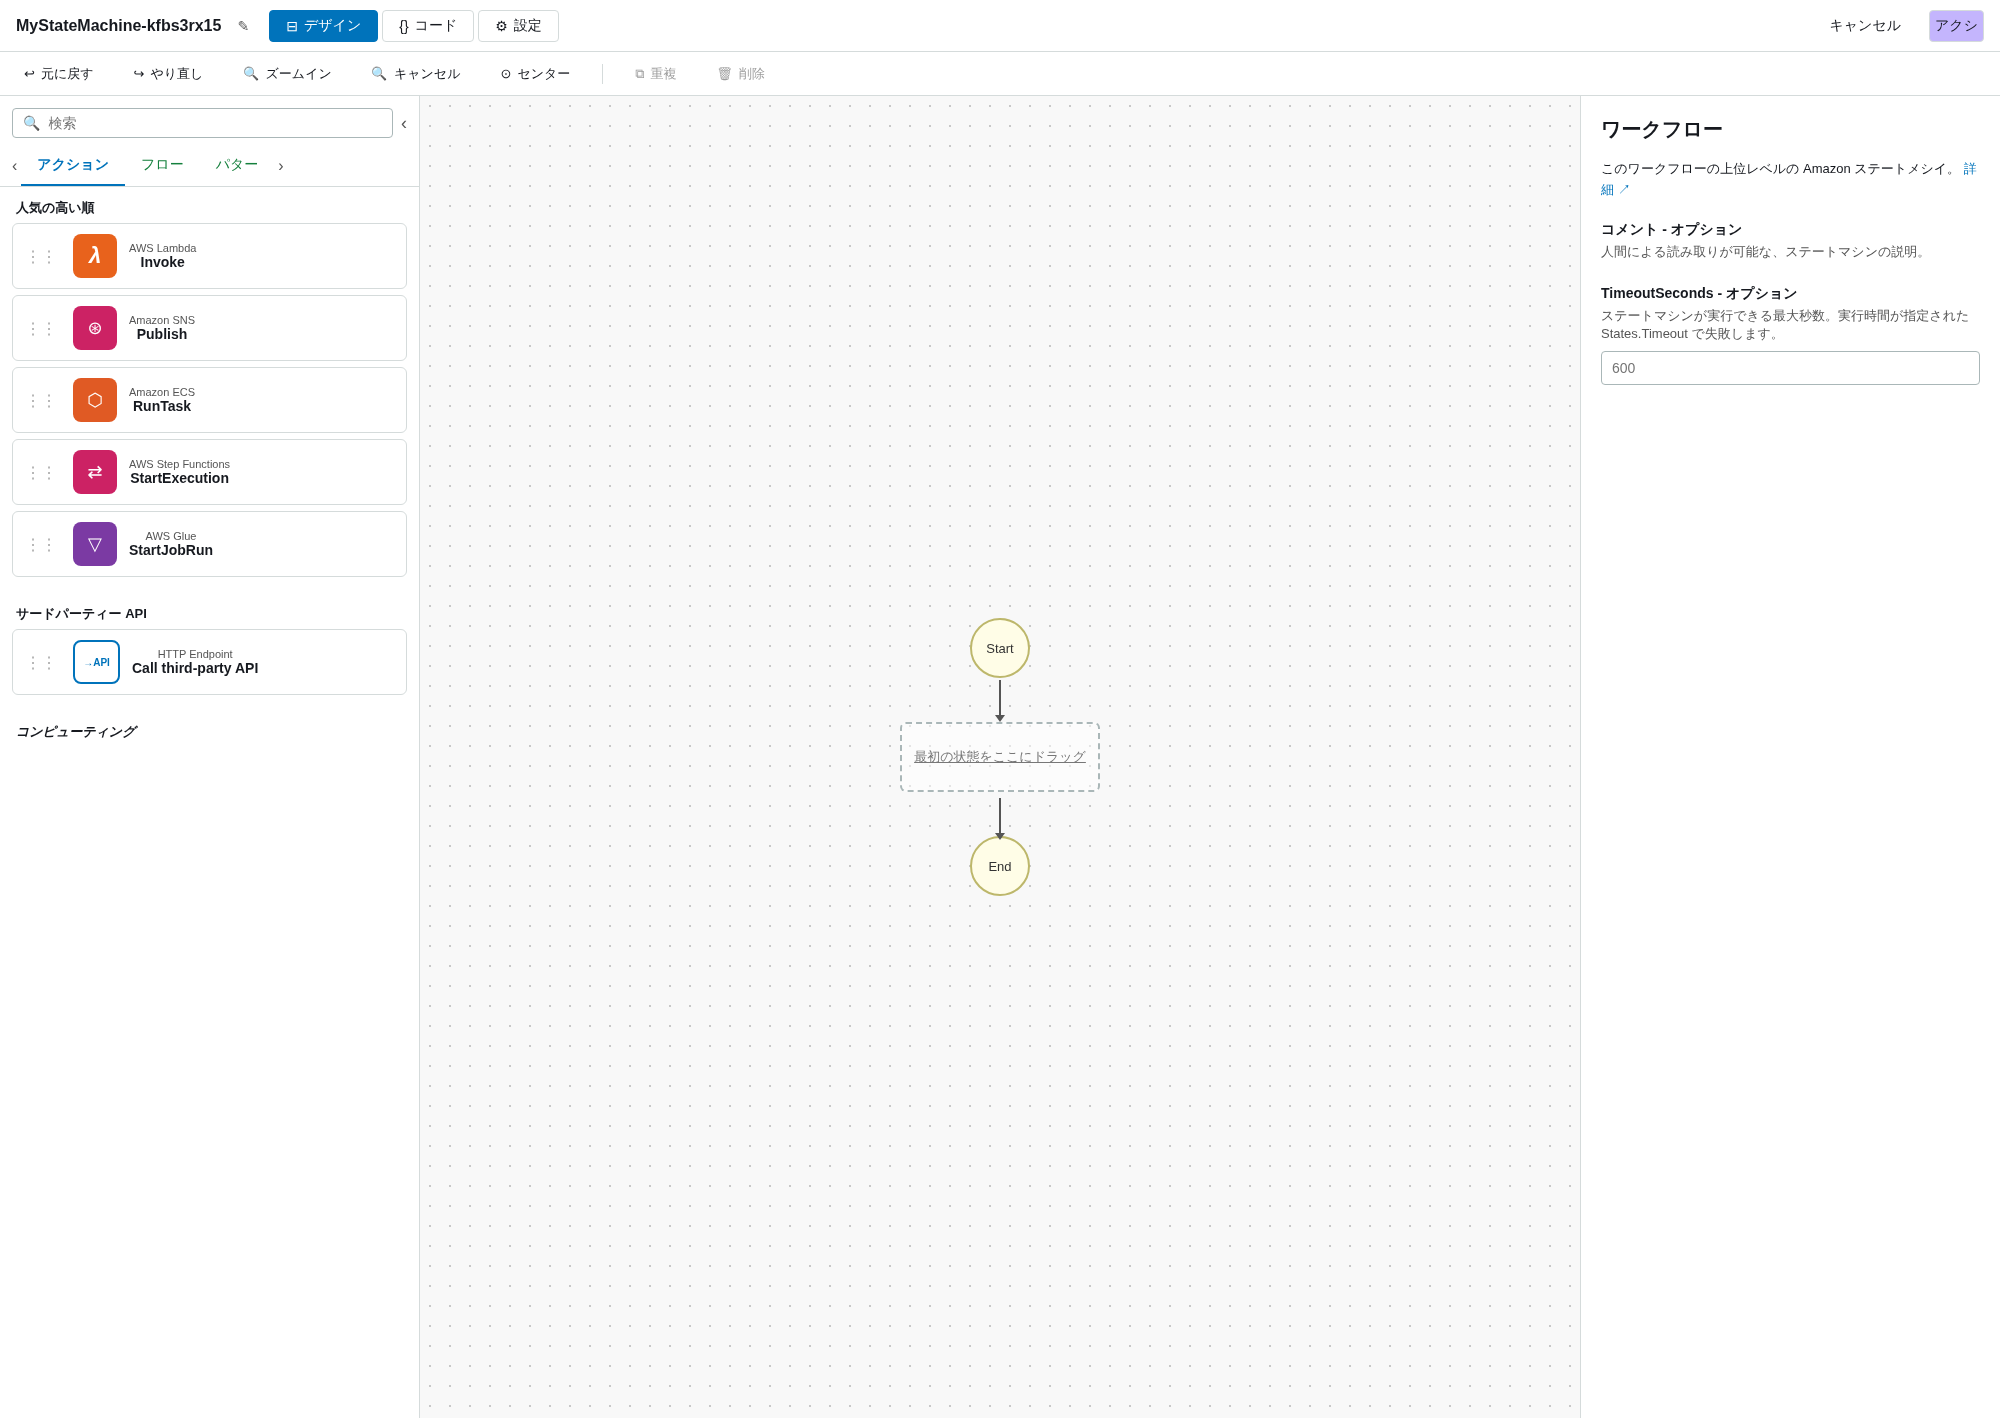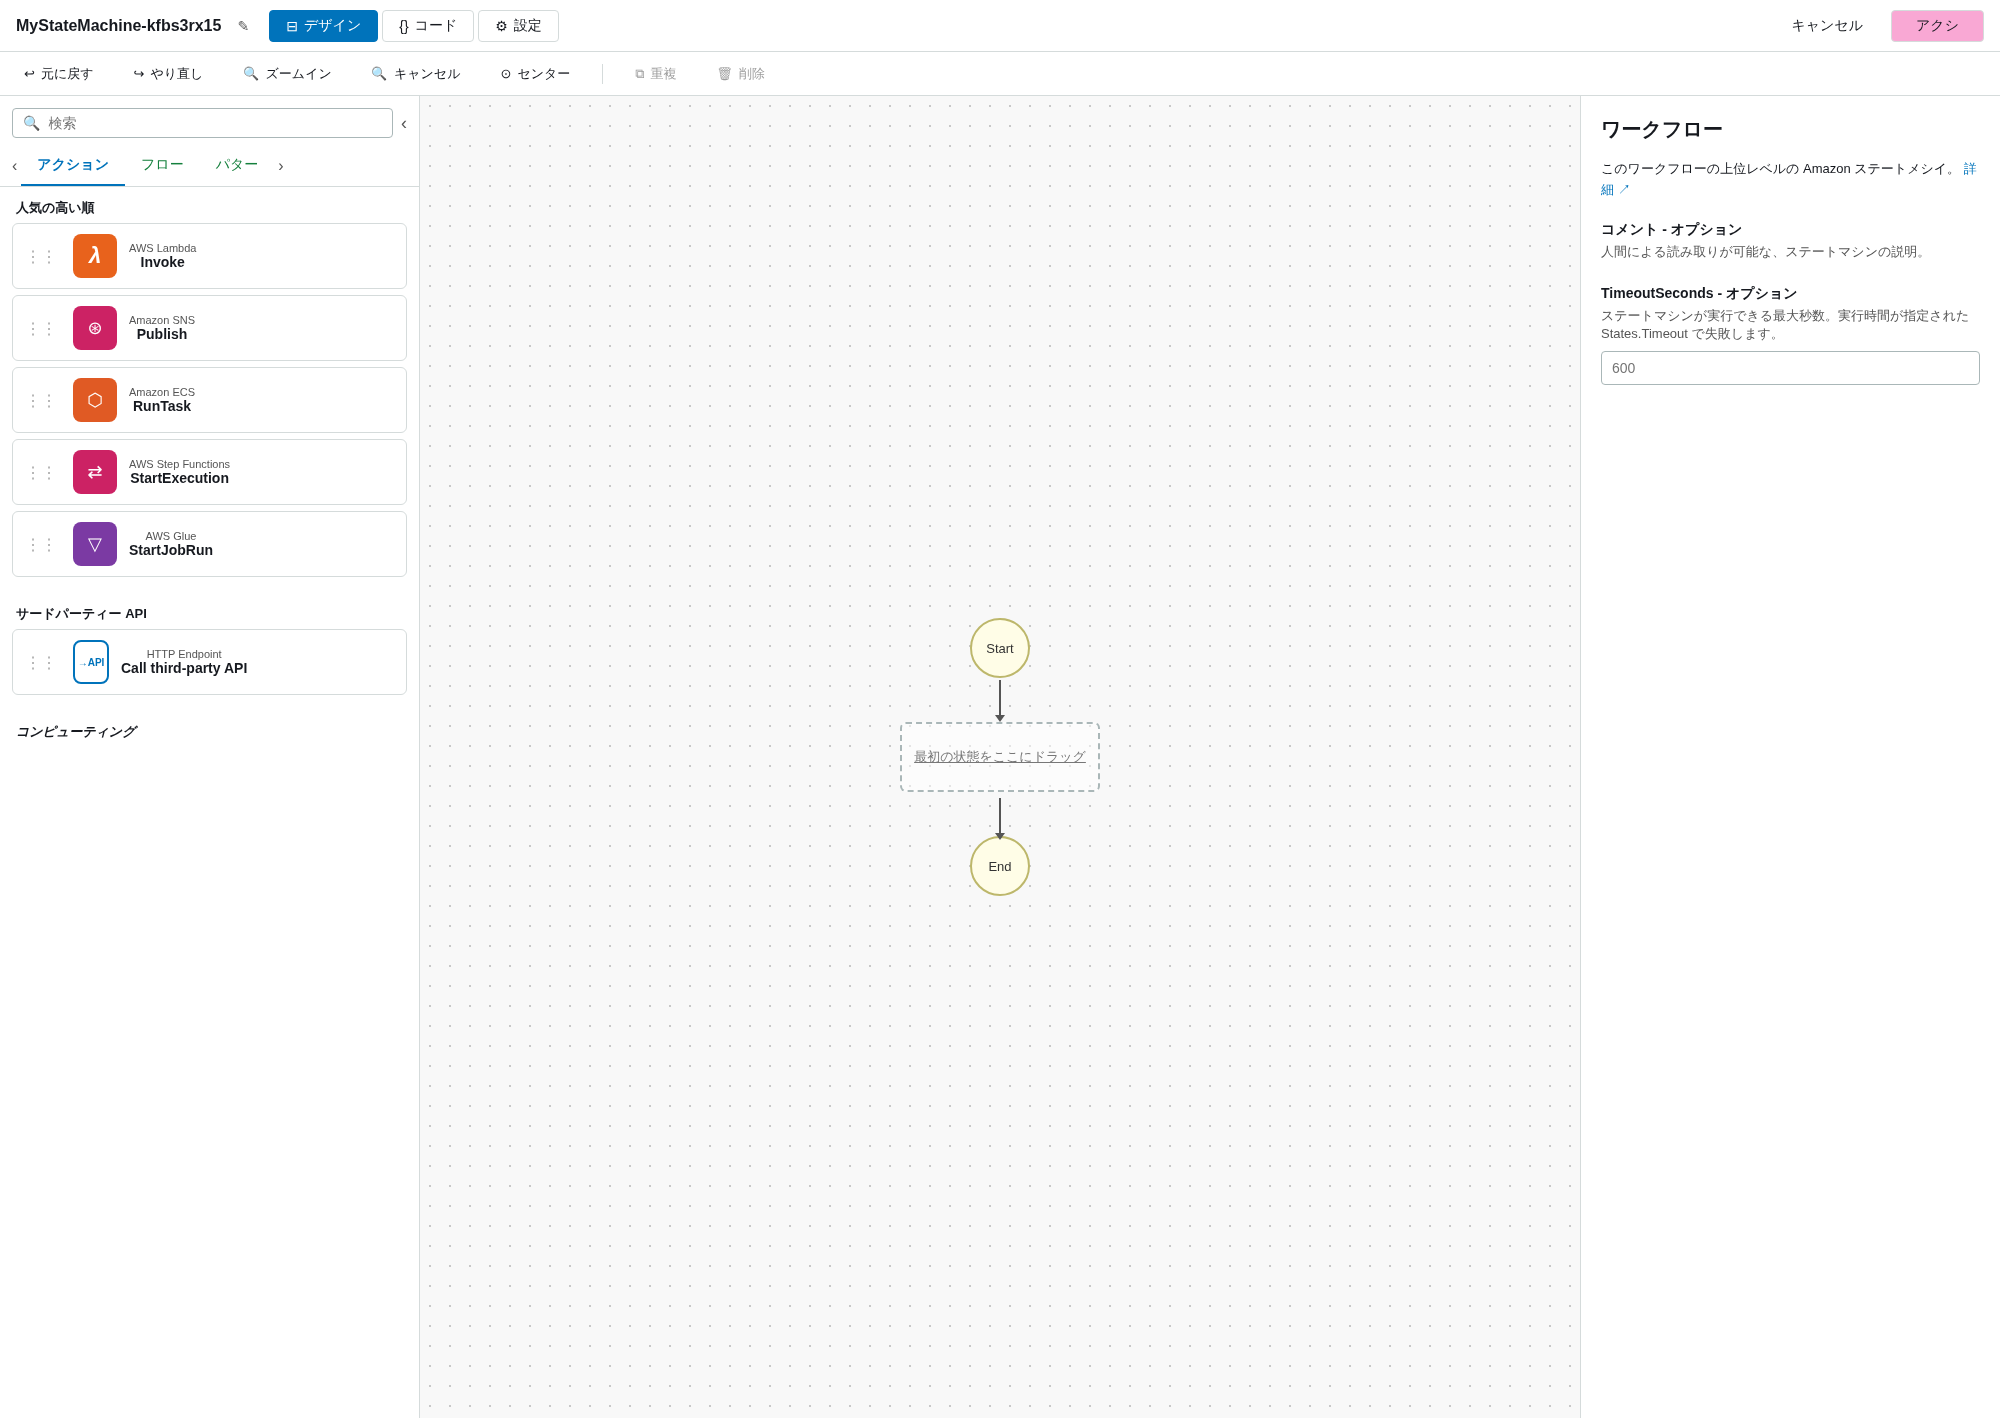--- a/index.html
+++ b/index.html
@@ -20,21 +20,21 @@
       font-size: 14px; font-weight: 500; border: 1px solid transparent;
     }
     .nav-tab.active { background: #0073bb; color: #fff; border-color: #0073bb; }
     .nav-tab.inactive { background: #fff; color: #16191f; border: 1px solid #d5dbdb; }
     .spacer { flex: 1; }
     .cancel-btn {
       padding: 6px 16px; border: none; background: none; cursor: pointer;
       font-size: 14px; color: #16191f;
     }
     .action-btn {
-      padding: 6px 24px; border: 1px solid #d5dbdb; background: #f9a8d4;
+      padding: 6px 5px; border: 1px solid #d5dbdb; background: #c4b5fd;
       cursor: pointer; font-size: 14px; color: #16191f; border-radius: 4px;
     }
 
     
     .toolbar {
       display: flex; align-items: center; height: 44px;
       border-bottom: 1px solid #d5dbdb; padding: 0 16px; gap: 24px;
       background: #fff;
     }
     .toolbar-btn {
@@ -280,21 +280,21 @@
           </div>
         </div>
 
       </div>
 
       <div class="section-header" style="margin-top:16px;">サードパーティー API</div>
 
       <div class="service-list">
         <div class="service-item">
           <span class="drag-handle">⋮⋮</span>
-          <div class="service-icon bg-api" style="width:36px;height:44px;border-radius:8px;border:2px solid #0073bb;display:flex;align-items:center;justify-content:center;">
+          <div class="service-icon bg-api" style="width:47px;height:44px;border-radius:8px;border:2px solid #0073bb;display:flex;align-items:center;justify-content:center;">
             <span style="color:#0073bb;font-size:10px;font-weight:700;">→API</span>
           </div>
           <div class="service-text">
             <span class="service-name-small">HTTP Endpoint</span>
             <span class="service-name-big">Call third-party API</span>
           </div>
         </div>
       </div>
 
       <div class="section-header" style="margin-top:16px;font-style:italic;">コンピューティング</div>

